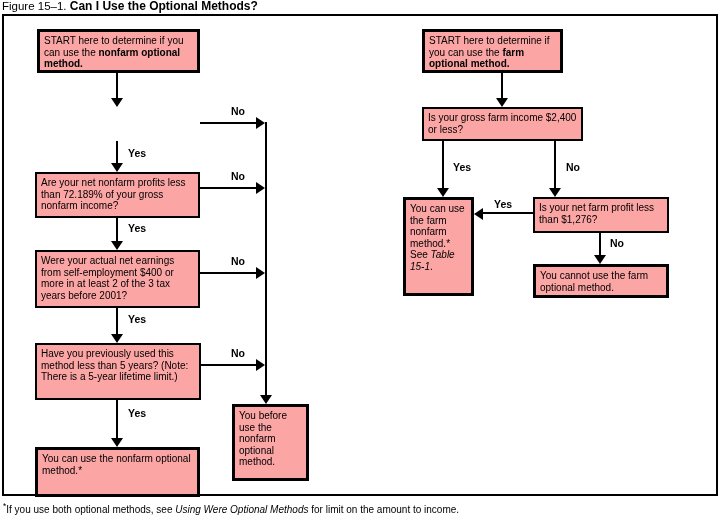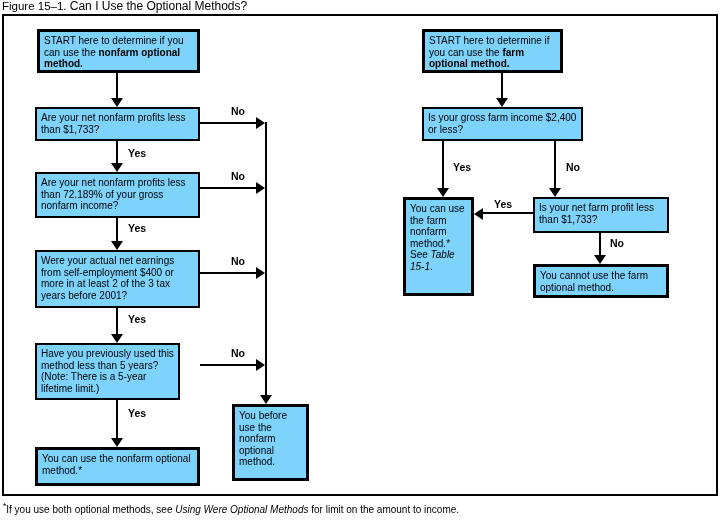--- a/index.html
+++ b/index.html
@@ -1,22 +1,22 @@
 <!DOCTYPE html>
 <html><head>
 <meta charset="utf-8">
 <style>
   html,body{margin:0;padding:0;background:#fff;}
   body{width:721px;height:526px;position:relative;overflow:hidden;
        font-family:"Liberation Sans", sans-serif;color:#000;}
   .canvas{position:absolute;inset:0;}
   .title{position:absolute;left:2px;top:-1px;font-size:11.5px;white-space:nowrap;}
-  .title .b{font-weight:normal;font-size:12px;}
+  .title .b{font-weight:bold;font-size:12px;}
   .frame{position:absolute;left:2px;top:14px;width:712px;height:478px;border:2px solid #000;}
-  .box{position:absolute;box-sizing:border-box;background:#7dd3fc;border:2px solid #000;
+  .box{position:absolute;box-sizing:border-box;background:#fca5a5;border:2px solid #000;
        padding:3px 4px;font-size:10px;line-height:11.5px;}
   .thick{border-width:3px;}
   .vl{position:absolute;width:2px;background:#000;}
   .hl{position:absolute;height:2px;background:#000;}
   .ah-d{position:absolute;width:0;height:0;border-left:6px solid transparent;
         border-right:6px solid transparent;border-top:9px solid #000;}
   .ah-r{position:absolute;width:0;height:0;border-top:6px solid transparent;
         border-bottom:6px solid transparent;border-left:9px solid #000;}
   .ah-l{position:absolute;width:0;height:0;border-top:6px solid transparent;
         border-bottom:6px solid transparent;border-right:9px solid #000;}
@@ -37,45 +37,44 @@
 
   <div class="frame"></div>
 
   <div class="box thick" style="left:37px;top:29px;width:163px;height:44px">
     <span>START here to determine if you can use the </span><b>nonfarm optional method.</b>
   </div>
 
   <div class="vl" style="left:116px;top:73px;height:25px"></div>
   <div class="ah-d" style="left:111px;top:98px"></div>
 
-  <div class="box" style="left:35px;top:107px;width:165px;height:34px">Are your net nonfarm profits less than $1,733?</div>
 
   <div class="vl" style="left:116px;top:141px;height:23px"></div>
   <div class="ah-d" style="left:111px;top:163px"></div>
   <span class="lbl" style="left:128px;top:147px">Yes</span>
 
   <div class="box" style="left:35px;top:172px;width:165px;height:46px">Are your net nonfarm profits less than 72.189% of your gross nonfarm income?</div>
 
   <div class="vl" style="left:116px;top:218px;height:24px"></div>
   <div class="ah-d" style="left:111px;top:241px"></div>
   <span class="lbl" style="left:128px;top:222px">Yes</span>
 
   <div class="box" style="left:35px;top:250px;width:165px;height:58px">Were your actual net earnings from self-employment $400 or more in at least 2 of the 3 tax years before 2001?</div>
 
   <div class="vl" style="left:116px;top:308px;height:27px"></div>
   <div class="ah-d" style="left:111px;top:334px"></div>
   <span class="lbl" style="left:128px;top:313px">Yes</span>
 
-  <div class="box" style="left:35px;top:343px;width:145px;height:57px">Have you previously used this method less than 5 years? (Note: There is a 5-year lifetime limit.)</div>
+  <div class="box" style="left:35px;top:343px;width:166px;height:57px">Have you previously used this method less than 5 years? (Note: There is a 5-year lifetime limit.)</div>
 
   <div class="vl" style="left:116px;top:400px;height:39px"></div>
   <div class="ah-d" style="left:111px;top:438px"></div>
   <span class="lbl" style="left:128px;top:407px">Yes</span>
 
-  <div class="box thick" style="left:35px;top:447px;width:165px;height:39px">You can use the nonfarm optional method.*</div>
+  <div class="box thick" style="left:35px;top:447px;width:165px;height:50px">You can use the nonfarm optional method.*</div>
 
   <div class="hl" style="left:200px;top:122px;width:56px"></div>
   <div class="ah-r" style="left:256px;top:117px"></div>
   <span class="lbl" style="left:231px;top:105px">No</span>
 
   <div class="hl" style="left:200px;top:187px;width:56px"></div>
   <div class="ah-r" style="left:256px;top:182px"></div>
   <span class="lbl" style="left:231px;top:170px">No</span>
 
   <div class="hl" style="left:200px;top:272px;width:56px"></div>
@@ -105,21 +104,21 @@
   <span class="lbl" style="left:453px;top:161px">Yes</span>
 
   <div class="vl" style="left:554px;top:141px;height:47px"></div>
   <div class="ah-d" style="left:549px;top:188px"></div>
   <span class="lbl" style="left:566px;top:161px">No</span>
 
   <div class="box thick" style="left:403px;top:197px;width:71px;height:99px">
     <span>You can use the farm nonfarm method.* See </span><i>Table 15-1</i><span>.</span>
   </div>
 
-  <div class="box" style="left:533px;top:197px;width:136px;height:36px">Is your net farm profit less than $1,733?</div>
+  <div class="box" style="left:533px;top:197px;width:136px;height:36px">Is your net farm profit less than $1,276?</div>
 
   <div class="ah-l" style="left:474px;top:208px"></div>
   <div class="hl" style="left:483px;top:212px;width:50px"></div>
   <span class="lbl" style="left:494px;top:198px">Yes</span>
 
   <div class="vl" style="left:599px;top:233px;height:22px"></div>
   <div class="ah-d" style="left:594px;top:255px"></div>
   <span class="lbl" style="left:610px;top:237px">No</span>
 
   <div class="box thick" style="left:533px;top:264px;width:136px;height:34px">You cannot use the farm optional method.</div>

